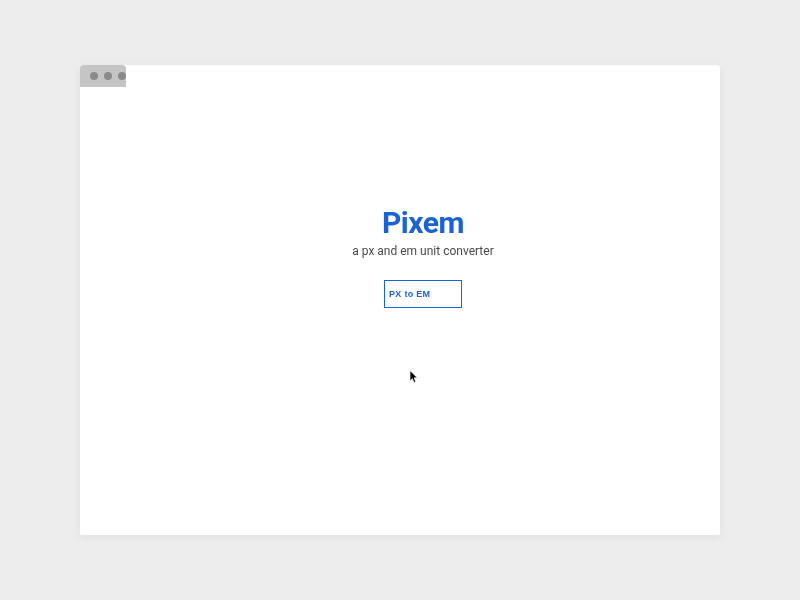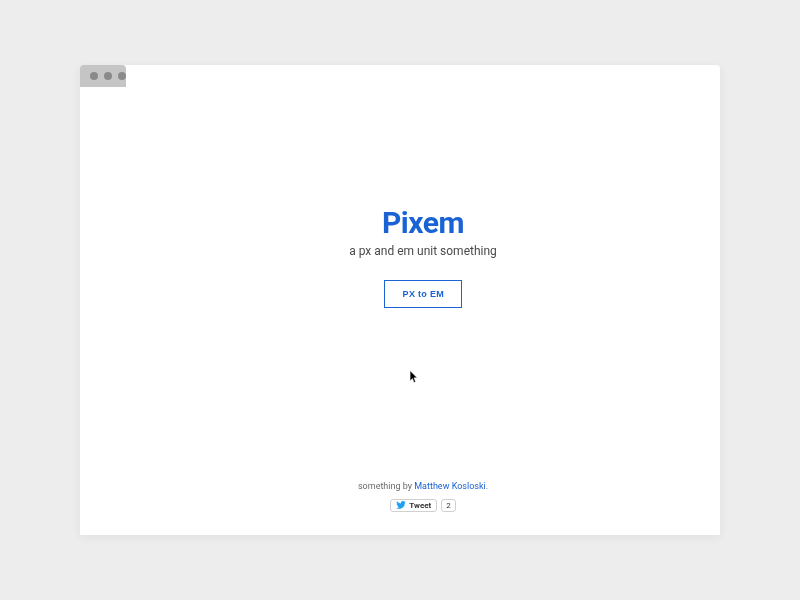--- a/index.html
+++ b/index.html
@@ -66,24 +66,24 @@
       margin-top: 22px;
       justify-content: center;
     }
     .btn {
       border: 1.5px solid #1a63d4;
       color: #1a63d4;
       background: transparent;
       font-size: 9px;
       font-weight: 700;
       letter-spacing: 0.3px;
-      padding: 8px 17px;
+      padding: 8px 4px;
       width: 78px;
       cursor: pointer;
-      text-align: right;
+      text-align: left;
     }
     .cursor {
       position: absolute;
       left: 283px;
       top: 305px;
       width: 10px;
       height: 14px;
       pointer-events: none;
     }
     .footer {
@@ -135,38 +135,24 @@
 
 <div class="window">
   <div class="titlebar">
     <div class="dot"></div>
     <div class="dot"></div>
     <div class="dot"></div>
   </div>
   <div class="content">
     <div class="hero">
       <div class="title">Pixem</div>
-      <div class="subtitle">a px and em unit something</div>
+      <div class="subtitle">a px and em unit converter</div>
       <div class="buttons">
         <button class="btn">PX to EM</button>
       </div>
     </div>
 
     <svg class="cursor" viewBox="0 0 12 18">
       <path d="M1 1 L1 14 L4 11 L6 16 L8 15 L6 10 L10 10 Z" fill="#000" stroke="#fff" stroke-width="0.6"></path>
     </svg>
 
-    <div class="footer">
-      <div class="byline">
-        <span>something by </span><a href="#">Matthew Kosloski</a><span>.</span>
-      </div>
-      <div class="tweet-widget">
-        <div class="tweet-btn">
-          <svg width="10" height="8" viewBox="0 0 24 20">
-            <path fill="#1DA1F2" d="M24 2.4a9.9 9.9 0 0 1-2.8.8 4.9 4.9 0 0 0 2.2-2.7 9.8 9.8 0 0 1-3.1 1.2A4.9 4.9 0 0 0 11.8 6a13.9 13.9 0 0 1-10-5.1 4.9 4.9 0 0 0 1.5 6.5A4.9 4.9 0 0 1 1 6.8v.1a4.9 4.9 0 0 0 3.9 4.8 4.9 4.9 0 0 1-2.2.1 4.9 4.9 0 0 0 4.6 3.4A9.8 9.8 0 0 1 0 17.3a13.9 13.9 0 0 0 7.5 2.2c9 0 14-7.5 14-14v-.6A10 10 0 0 0 24 2.4z"></path>
-          </svg>
-          <span>Tweet</span>
-        </div>
-        <div class="tweet-count">2</div>
-      </div>
-    </div>
   </div>
 </div>
 
 </body></html>

